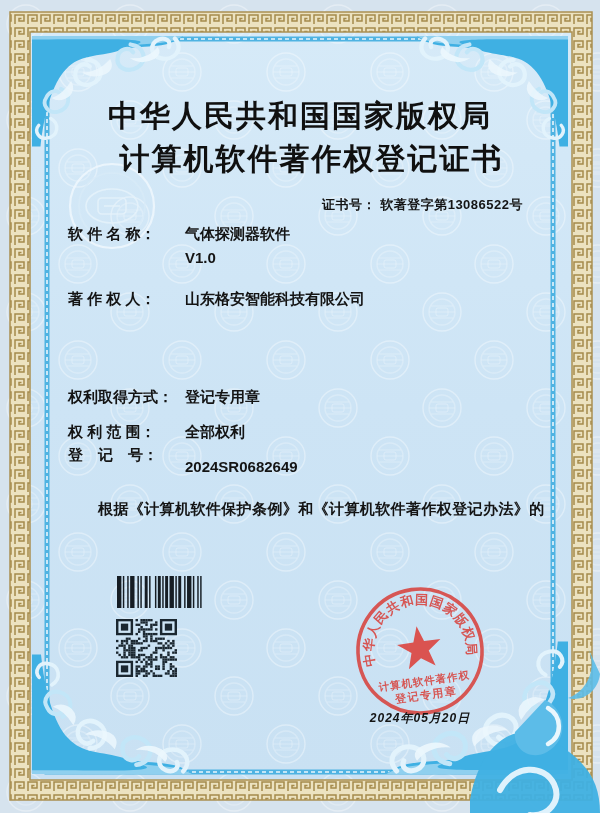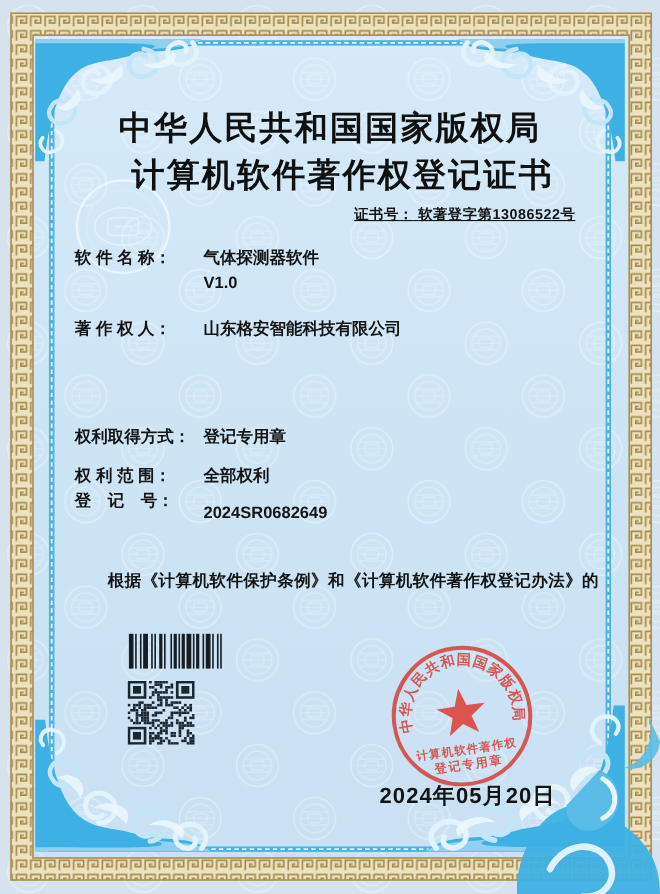--- a/index.html
+++ b/index.html
@@ -5,21 +5,21 @@
   html,body{margin:0;padding:0;}
   body{background:#9aa7b4;font-family:"Liberation Sans",sans-serif;}
   .page{position:relative;width:600px;height:813px;background:#0f766e;overflow:hidden;margin:0 auto;}
   .decor{position:absolute;left:0;top:0;width:600px;height:813px;}
   .t{position:absolute;color:#141414;font-weight:bold;white-space:nowrap;}
   .title{left:0;right:0;text-align:center;font-size:30px;letter-spacing:2px;color:#101010;}
   .certno{font-size:13px;letter-spacing:.5px;}
   .row-label{position:absolute;left:68px;font-size:15px;}
   .row-value{position:absolute;left:185px;font-size:15px;}
   .stmt{left:68px;width:470px;font-size:15px;letter-spacing:.4px;white-space:normal;}
-  .date{left:345px;width:150px;text-align:center;font-size:20px;letter-spacing:1px;}
+  .date{left:345px;width:150px;text-align:center;font-size:12px;letter-spacing:1px;font-style:italic;}
   .codebox{position:absolute;}
 </style>
 </head>
 <body>
 
 <div class="page">
 
   <svg class="decor" viewBox="0 0 600 813" xmlns="http://www.w3.org/2000/svg">
     <defs>
       <linearGradient id="innerGrad" x1="0" y1="0" x2="0" y2="1">
@@ -99,21 +99,21 @@
       <circle cx="112" cy="206" r="33" stroke="#d8ebf8" stroke-width="1.6"></circle>
       <ellipse cx="112" cy="206" rx="26" ry="17" stroke="#e6f3fb" stroke-width="1.6"></ellipse>
       <rect x="98" y="198" width="28" height="16" rx="4" stroke="#e6f3fb" stroke-width="1.6"></rect>
       <path d="M104,206 h16" stroke="#e6f3fb" stroke-width="1.6"></path>
     </g>
   </svg>
 
   <div class="t title" style="top:96px;">中华人民共和国国家版权局</div>
   <div class="t title" style="top:139px;padding-left:23px;">计算机软件著作权登记证书</div>
 
-  <div class="t certno" style="top:186px;right:77px;text-decoration:underline;">
+  <div class="t certno" style="top:196px;right:77px;">
     <span>证书号：</span>
     <span>软著登字第13086522号</span>
   </div>
 
   <div>
     <span class="t row-label" style="top:225px;">软 件 名 称：</span>
     <span class="t row-value" style="top:225px;">气体探测器软件</span>
     <span class="t row-value" style="top:249px;">V1.0</span>
   </div>
 
@@ -130,21 +130,21 @@
   <div>
     <span class="t row-label" style="top:423px;">权 利 范 围：</span>
     <span class="t row-value" style="top:423px;">全部权利</span>
   </div>
 
   <div>
     <span class="t row-label" style="top:446px;">登　记　号：</span>
     <span class="t row-value" style="top:458px;">2024SR0682649</span>
   </div>
 
-  <div class="t stmt" style="top:500px;padding-left:30px;margin-top:19px;">根据《计算机软件保护条例》和《计算机软件著作权登记办法》的</div>
+  <div class="t stmt" style="top:500px;padding-left:30px;">根据《计算机软件保护条例》和《计算机软件著作权登记办法》的</div>
 
   <svg class="codebox" style="left:117px;top:576px;" width="89" height="32" id="barcode">
       <rect x="0" y="0" width="4.3770491803278695" height="32" fill="#161d24"></rect>
       <rect x="5.836065573770492" y="0" width="1.459016393442623" height="32" fill="#161d24"></rect>
       <rect x="10.213114754098362" y="0" width="1.459016393442623" height="32" fill="#161d24"></rect>
       <rect x="13.131147540983607" y="0" width="4.3770491803278695" height="32" fill="#161d24"></rect>
       <rect x="20.426229508196723" y="0" width="1.459016393442623" height="32" fill="#161d24"></rect>
       <rect x="23.34426229508197" y="0" width="1.459016393442623" height="32" fill="#161d24"></rect>
       <rect x="27.721311475409838" y="0" width="2.918032786885246" height="32" fill="#161d24"></rect>
       <rect x="32.09836065573771" y="0" width="1.459016393442623" height="32" fill="#161d24"></rect>

